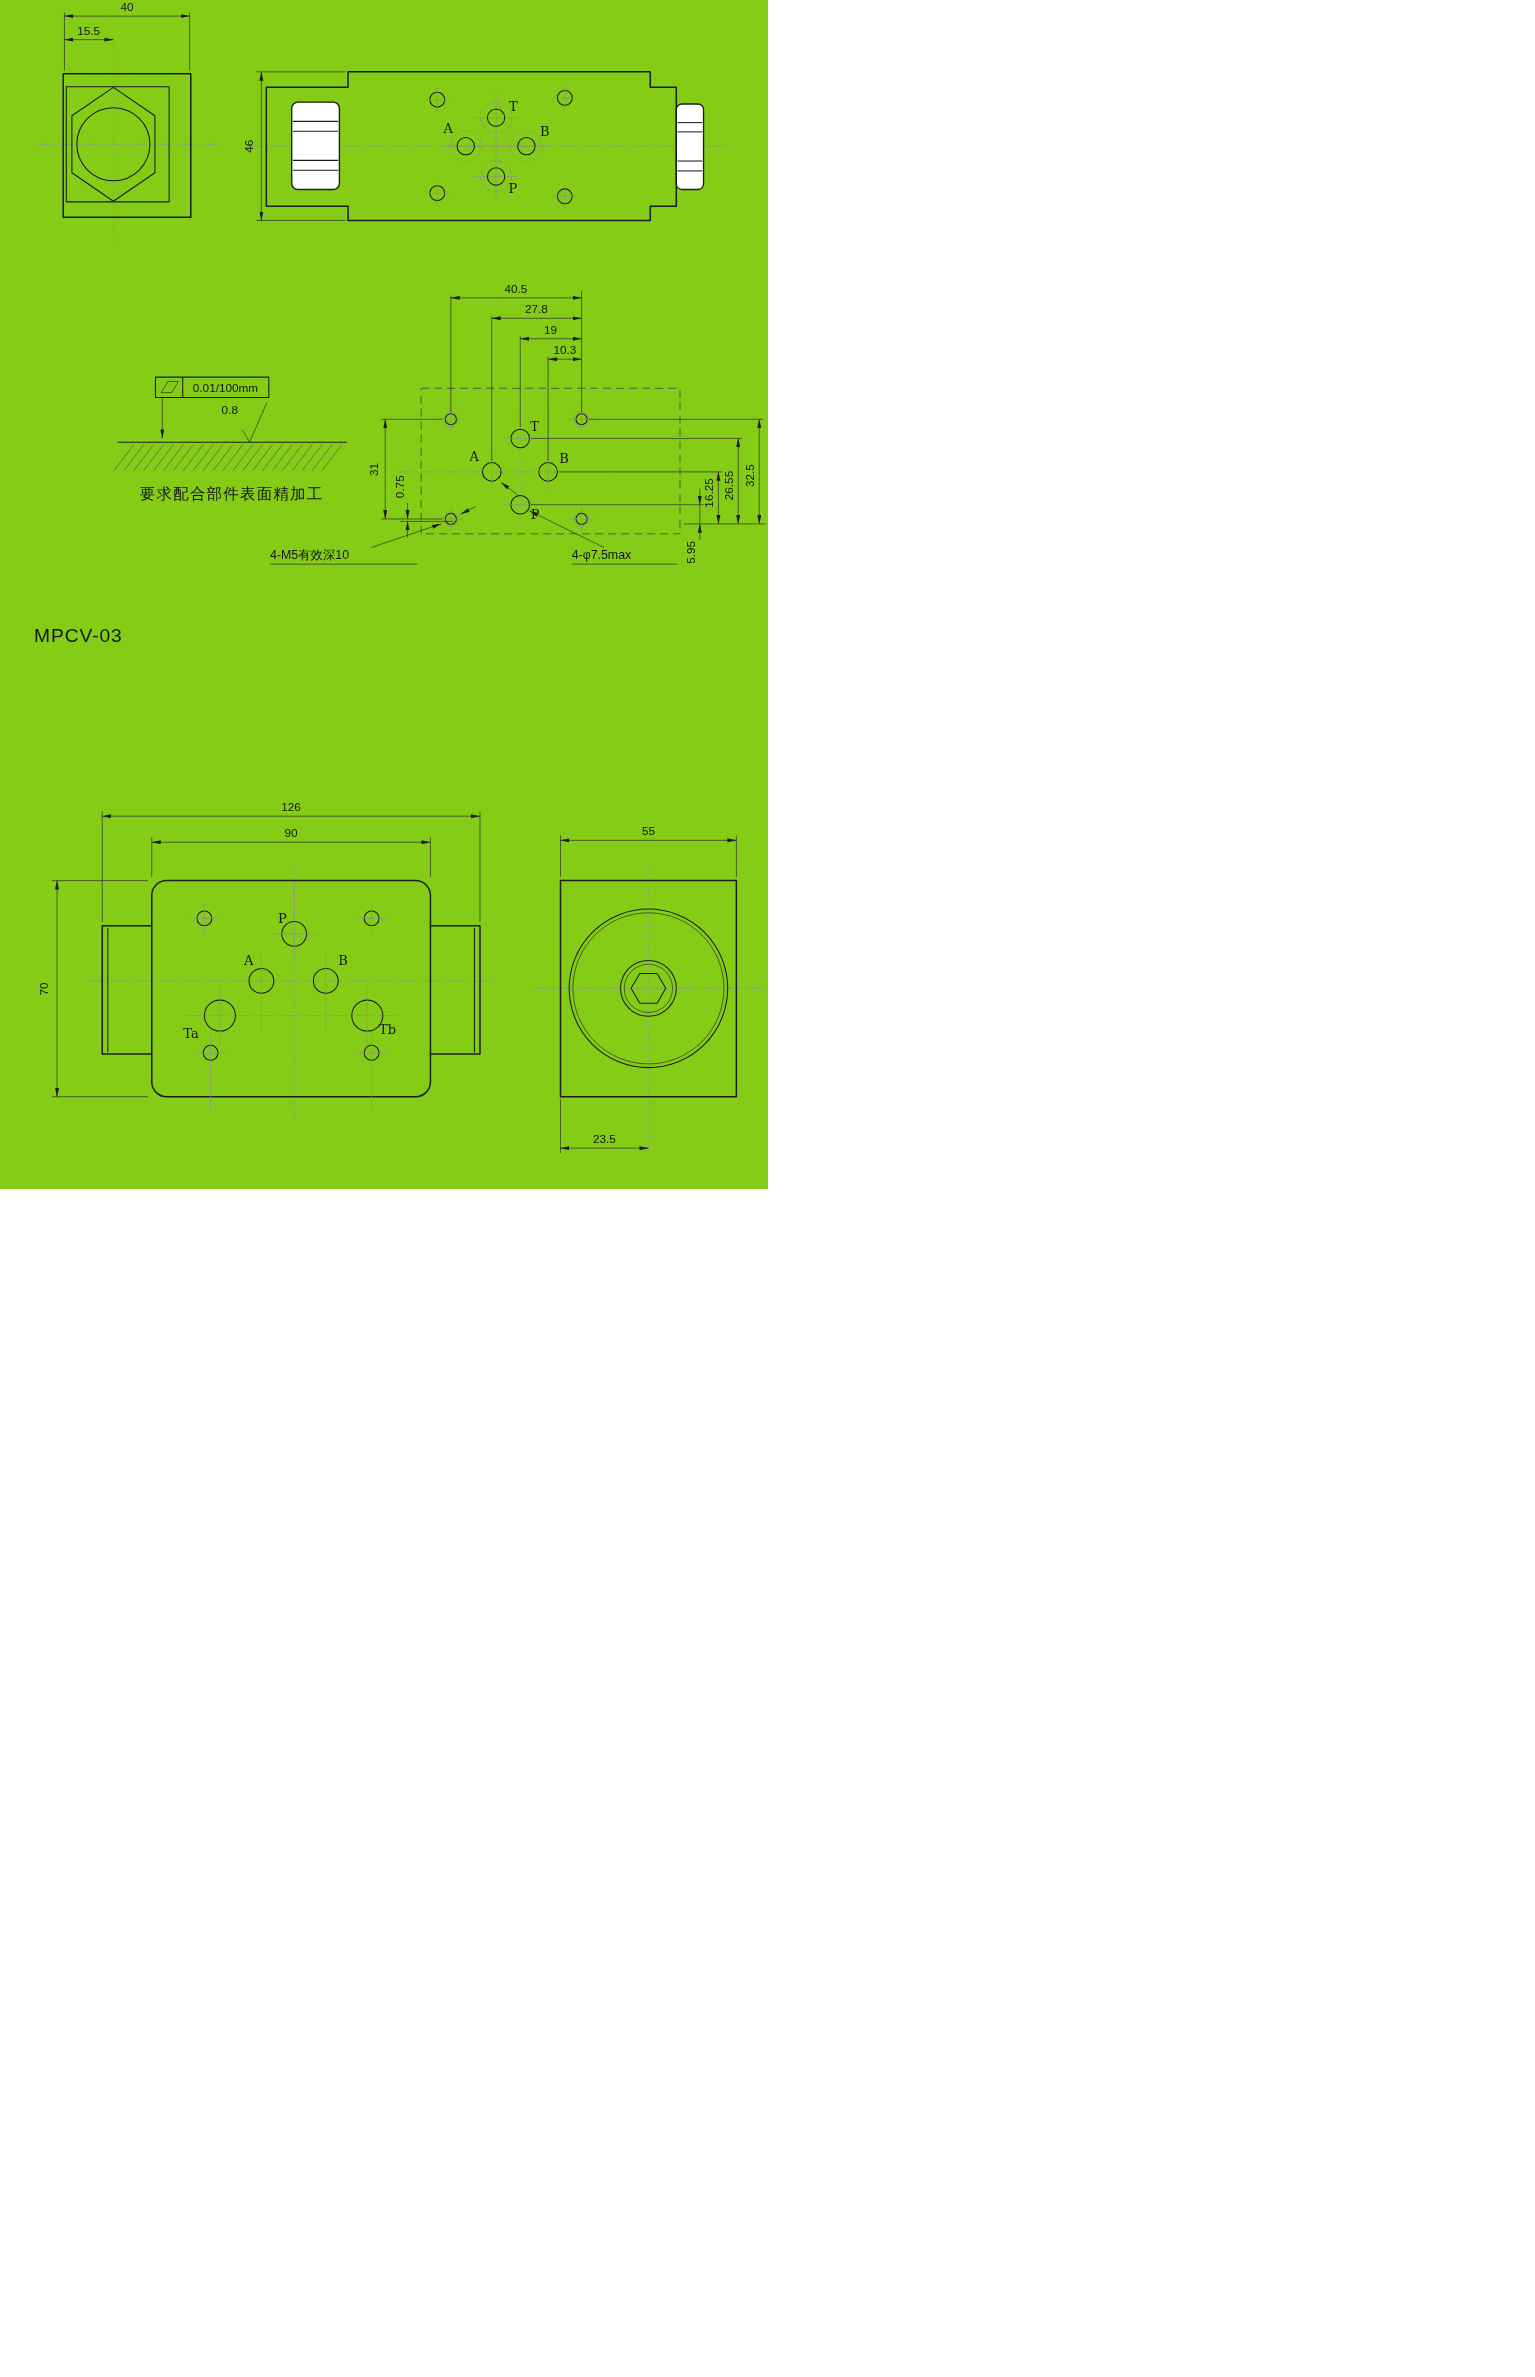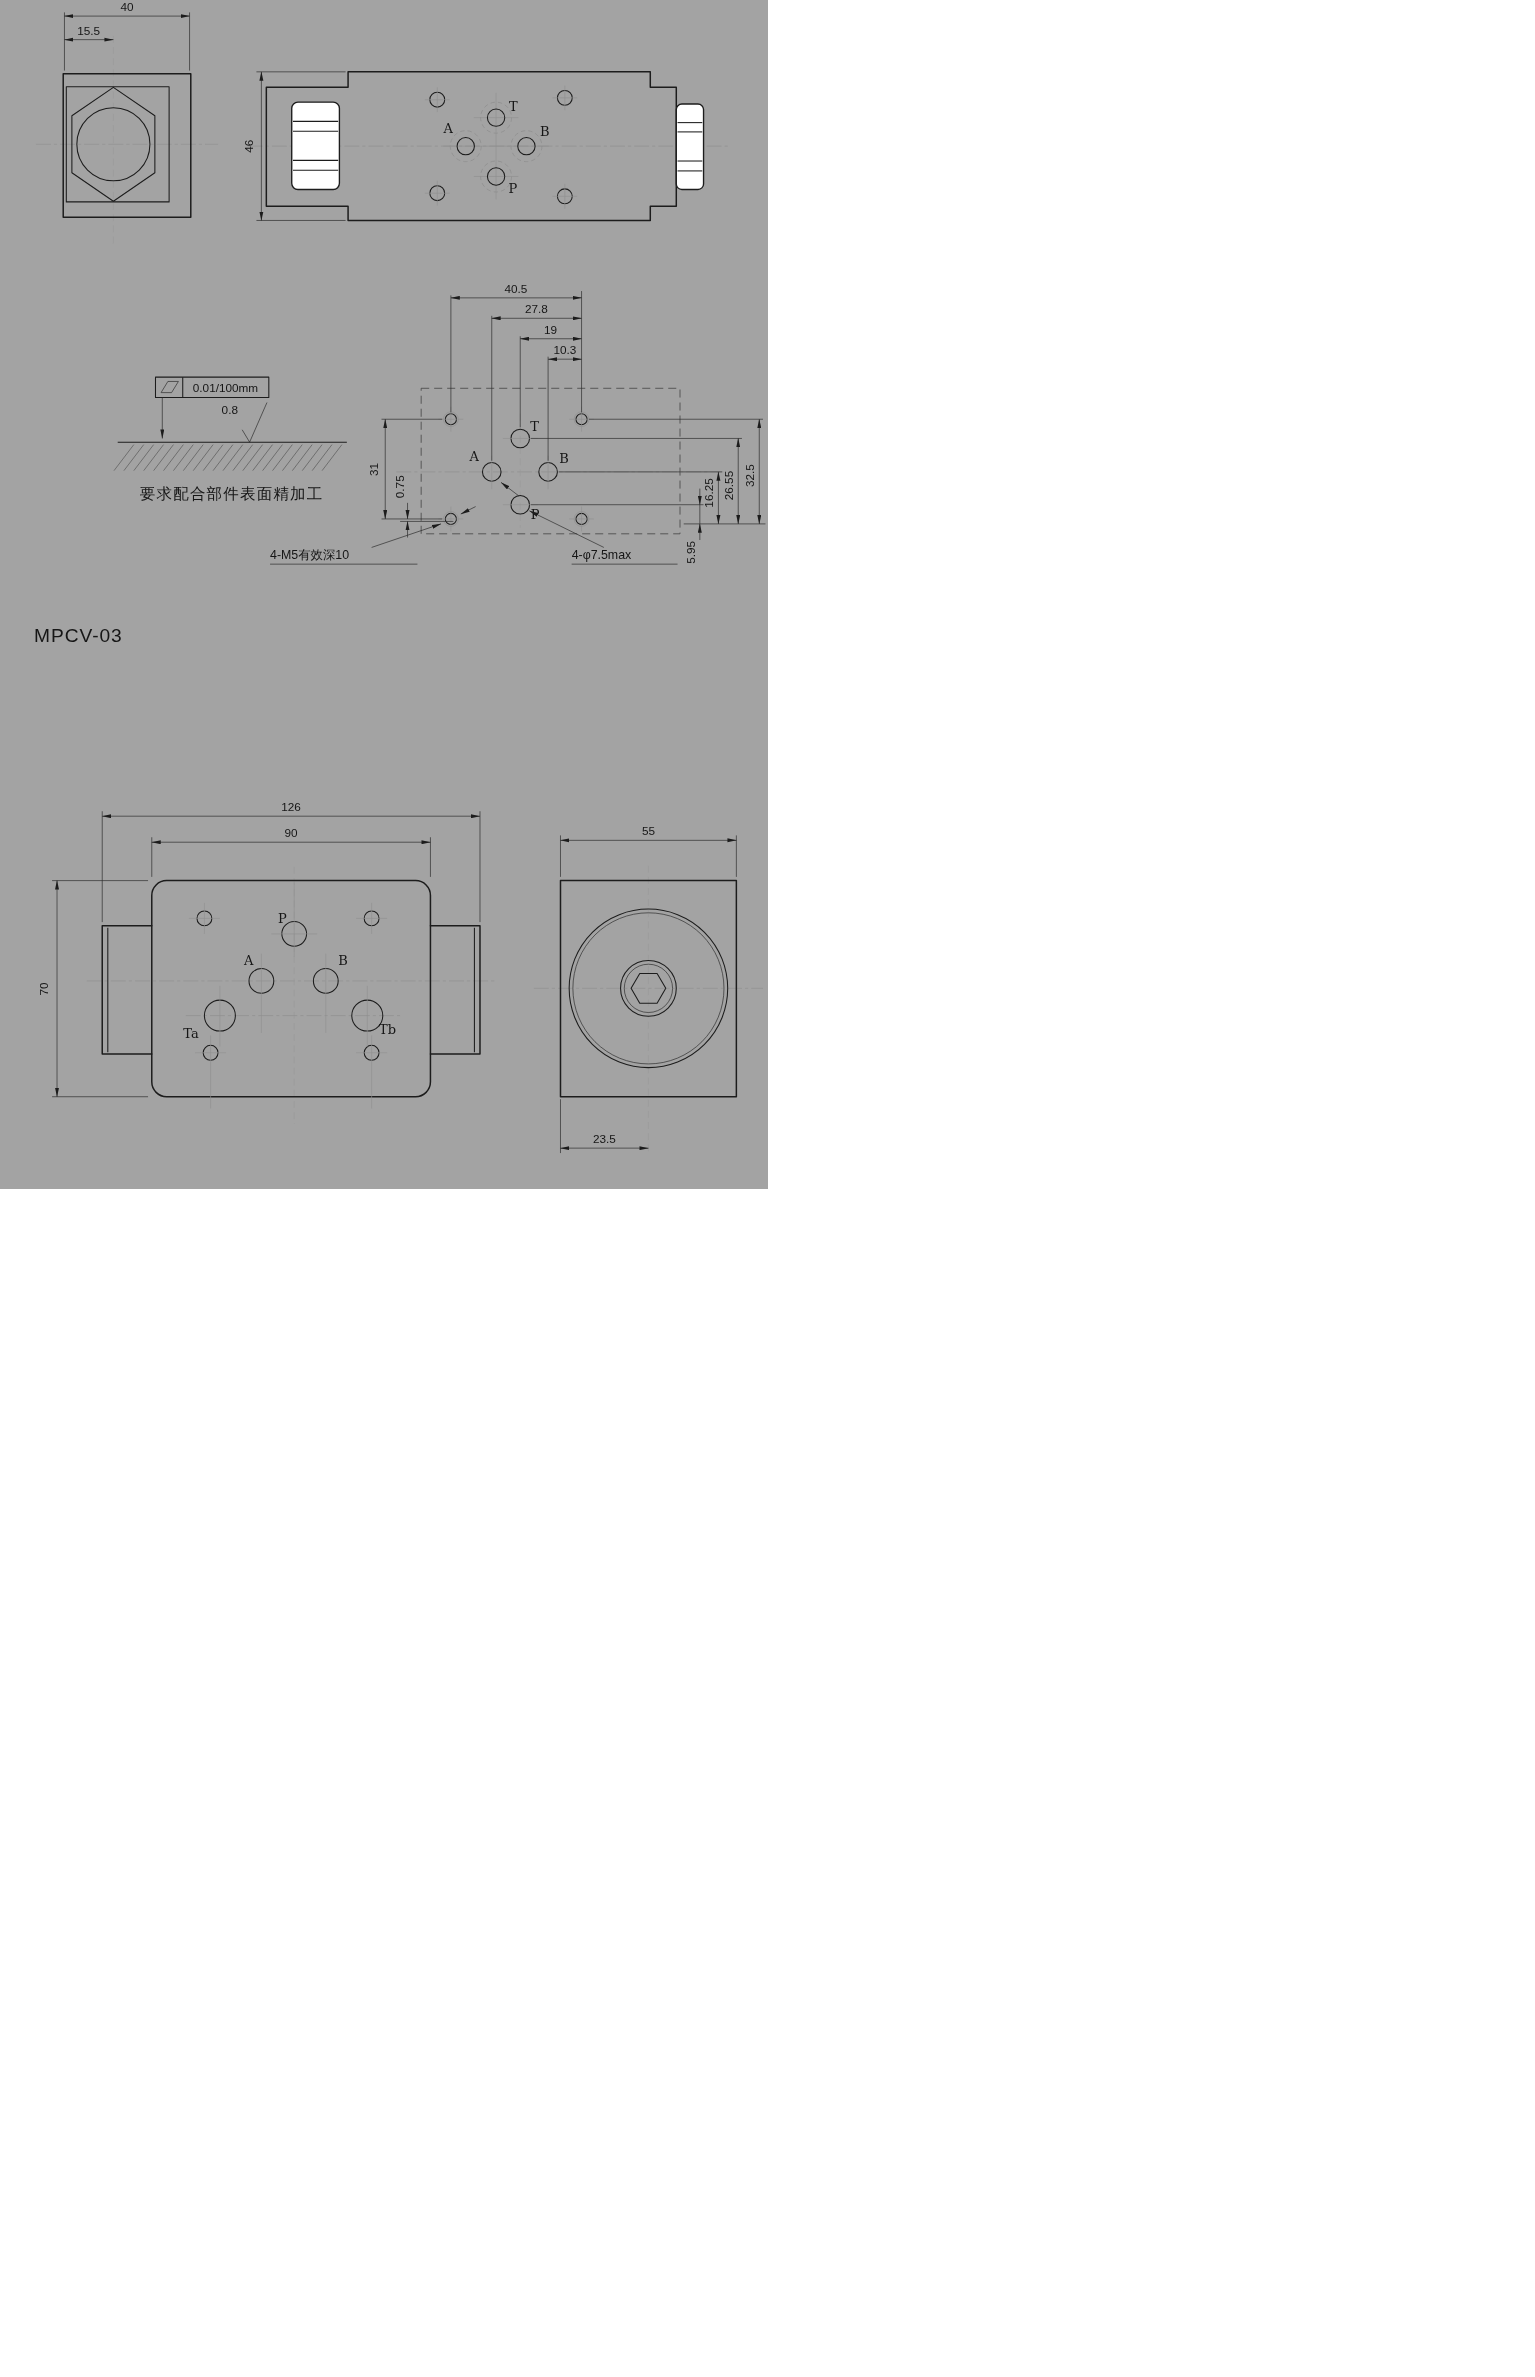--- a/index.html
+++ b/index.html
@@ -1,16 +1,16 @@
 <!DOCTYPE html>
 <html style="font-size:10px"><head>
 <meta charset="utf-8">
 <style>
   html,body{margin:0;padding:0;background:#ffffff;}
-  .sheet{position:relative;width:768px;height:1189px;background:#a3a3a3;overflow:hidden;
+  .sheet{position:relative;width:768px;height:1189px;background:#84cc16;overflow:hidden;
          font-family:"Liberation Sans",sans-serif;}
   svg{position:absolute;left:0;top:0;}
   .obj{stroke:#1c1c1c;stroke-width:2.4;fill:none;stroke-linejoin:round;stroke-linecap:round;}
   .obj2{stroke:#1c1c1c;stroke-width:1.7;fill:none;stroke-linejoin:round;}
   .objw{stroke:#1c1c1c;stroke-width:2.2;fill:#ffffff;stroke-linejoin:round;}
   .thin{stroke:#2b2b2b;stroke-width:1.1;fill:none;}
   .diml{stroke:#2b2b2b;stroke-width:1.1;fill:none;}
   .tick{stroke:#8f8f8f;stroke-width:1;fill:none;}
   .cl{stroke:#8f8f8f;stroke-width:1.1;fill:none;stroke-dasharray:24 5 5 5;}
   .cl2{stroke:#9a9a9a;stroke-width:1.1;fill:none;stroke-dasharray:11 7;}

